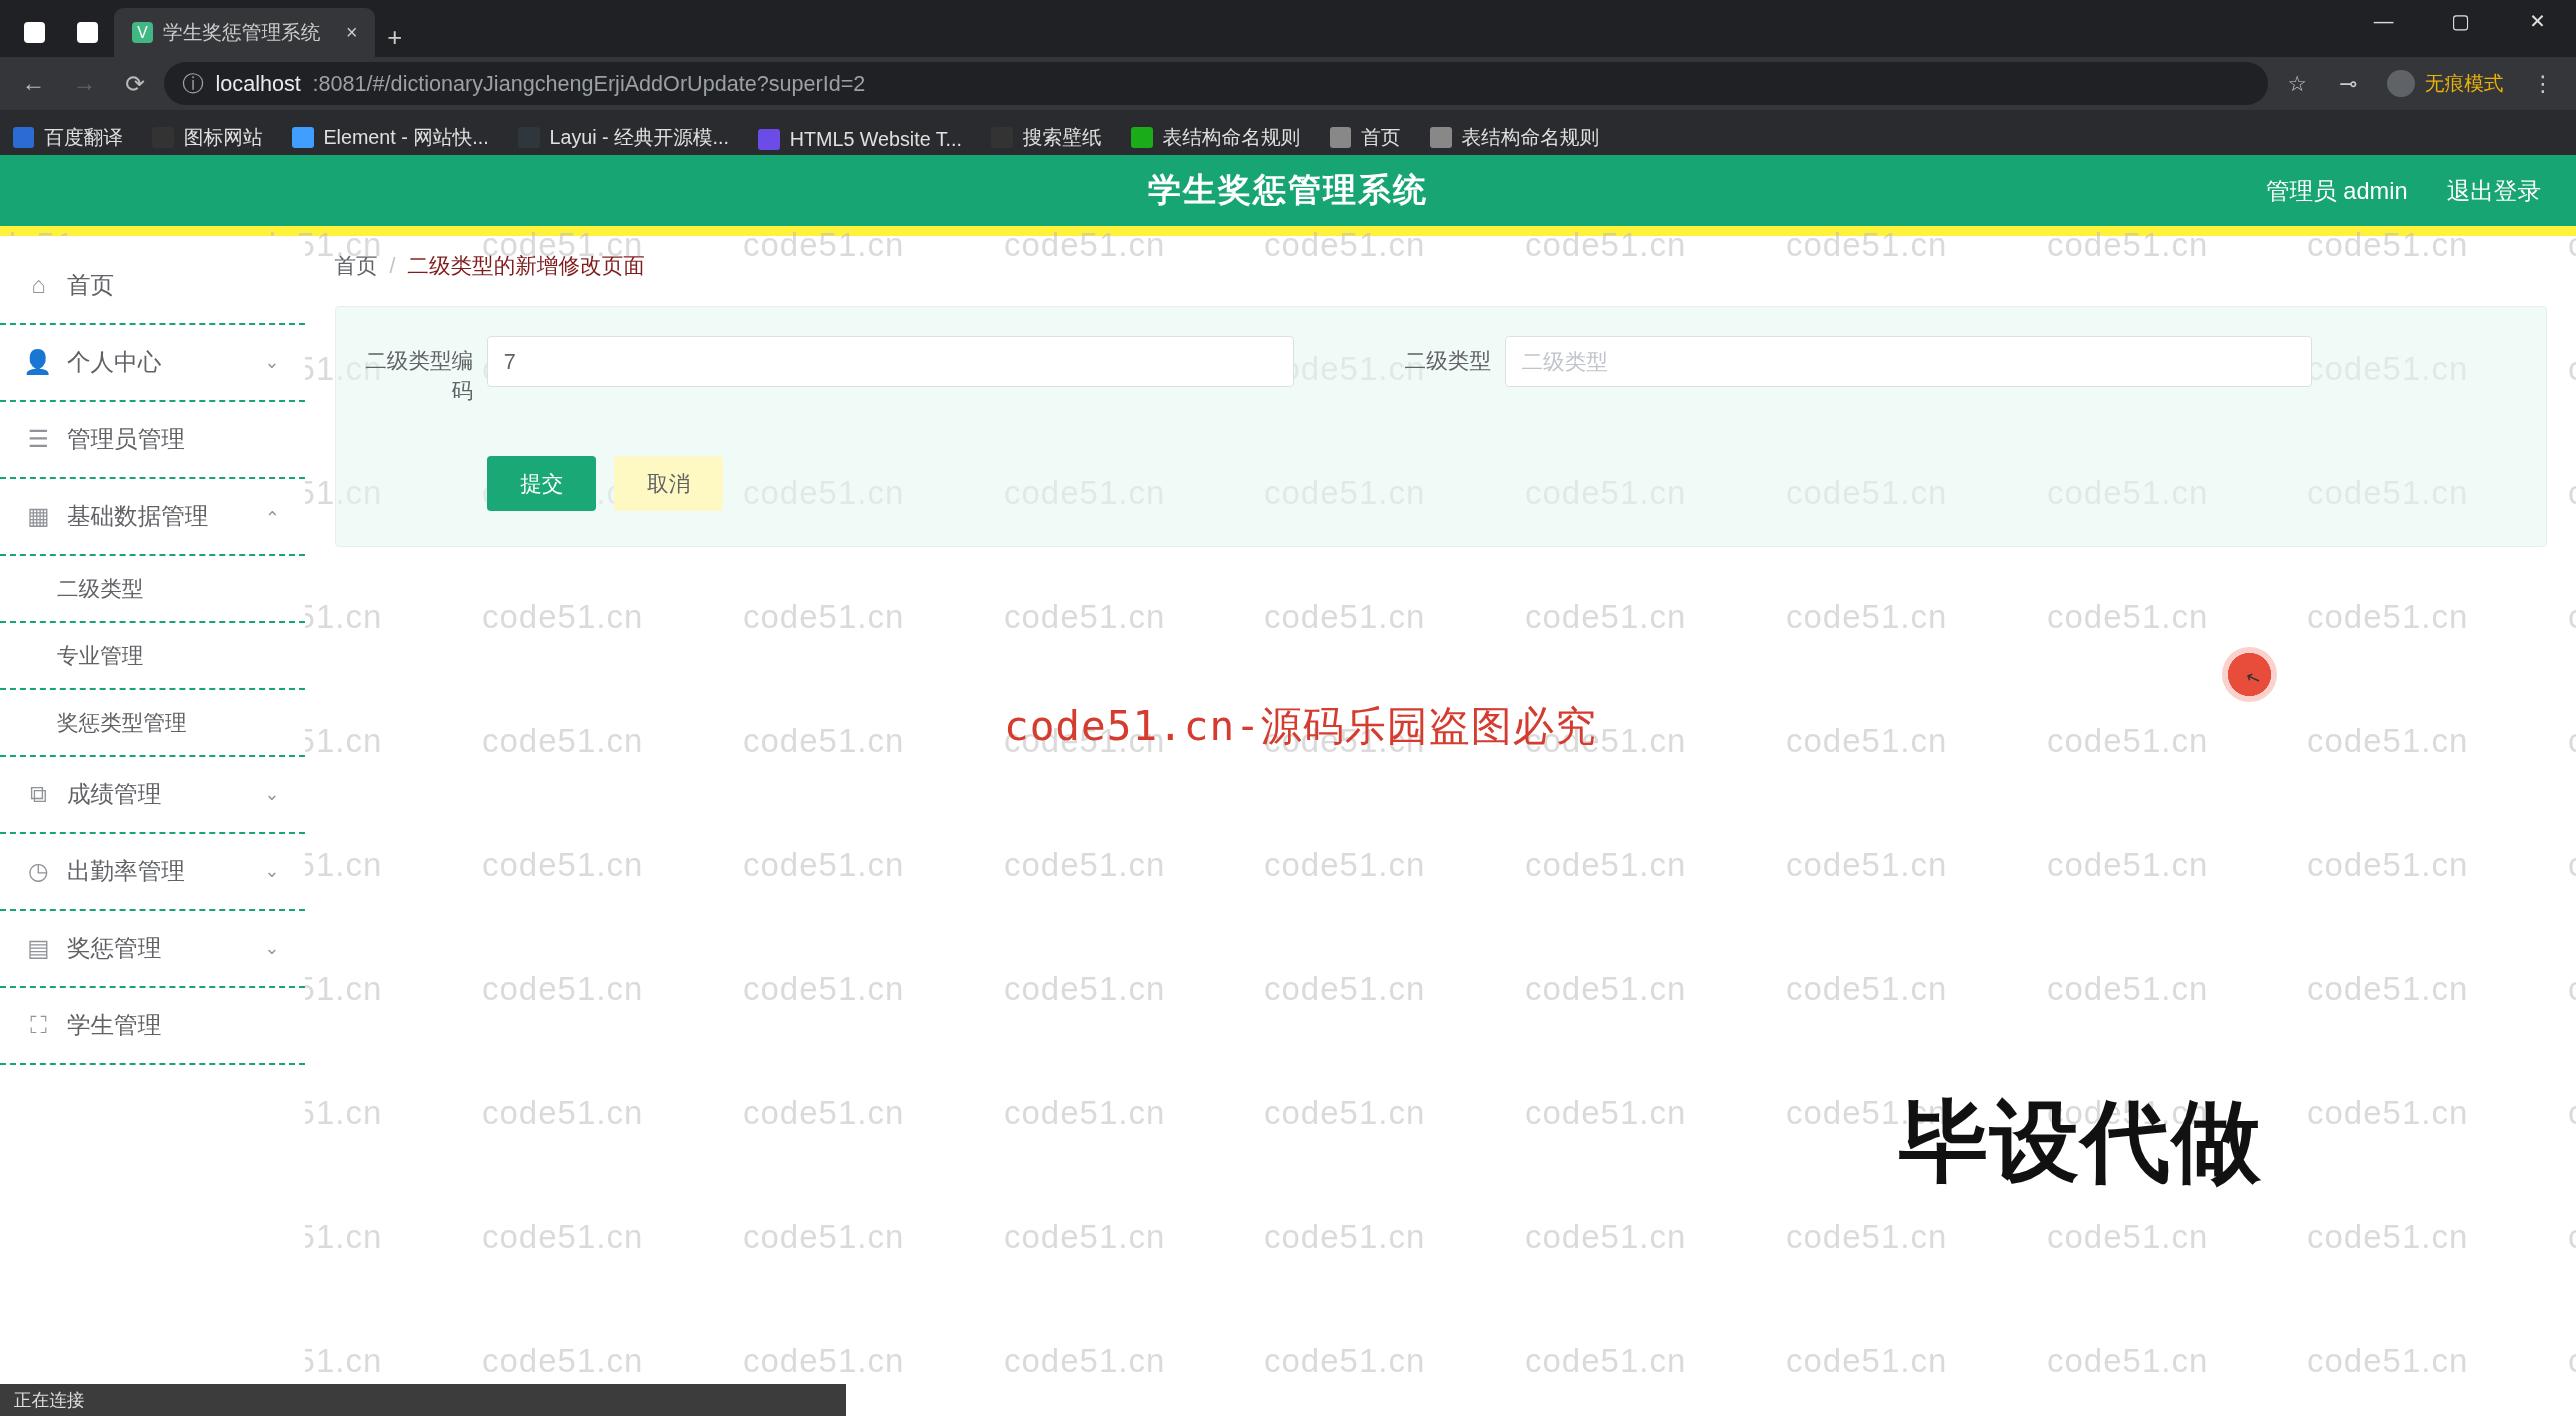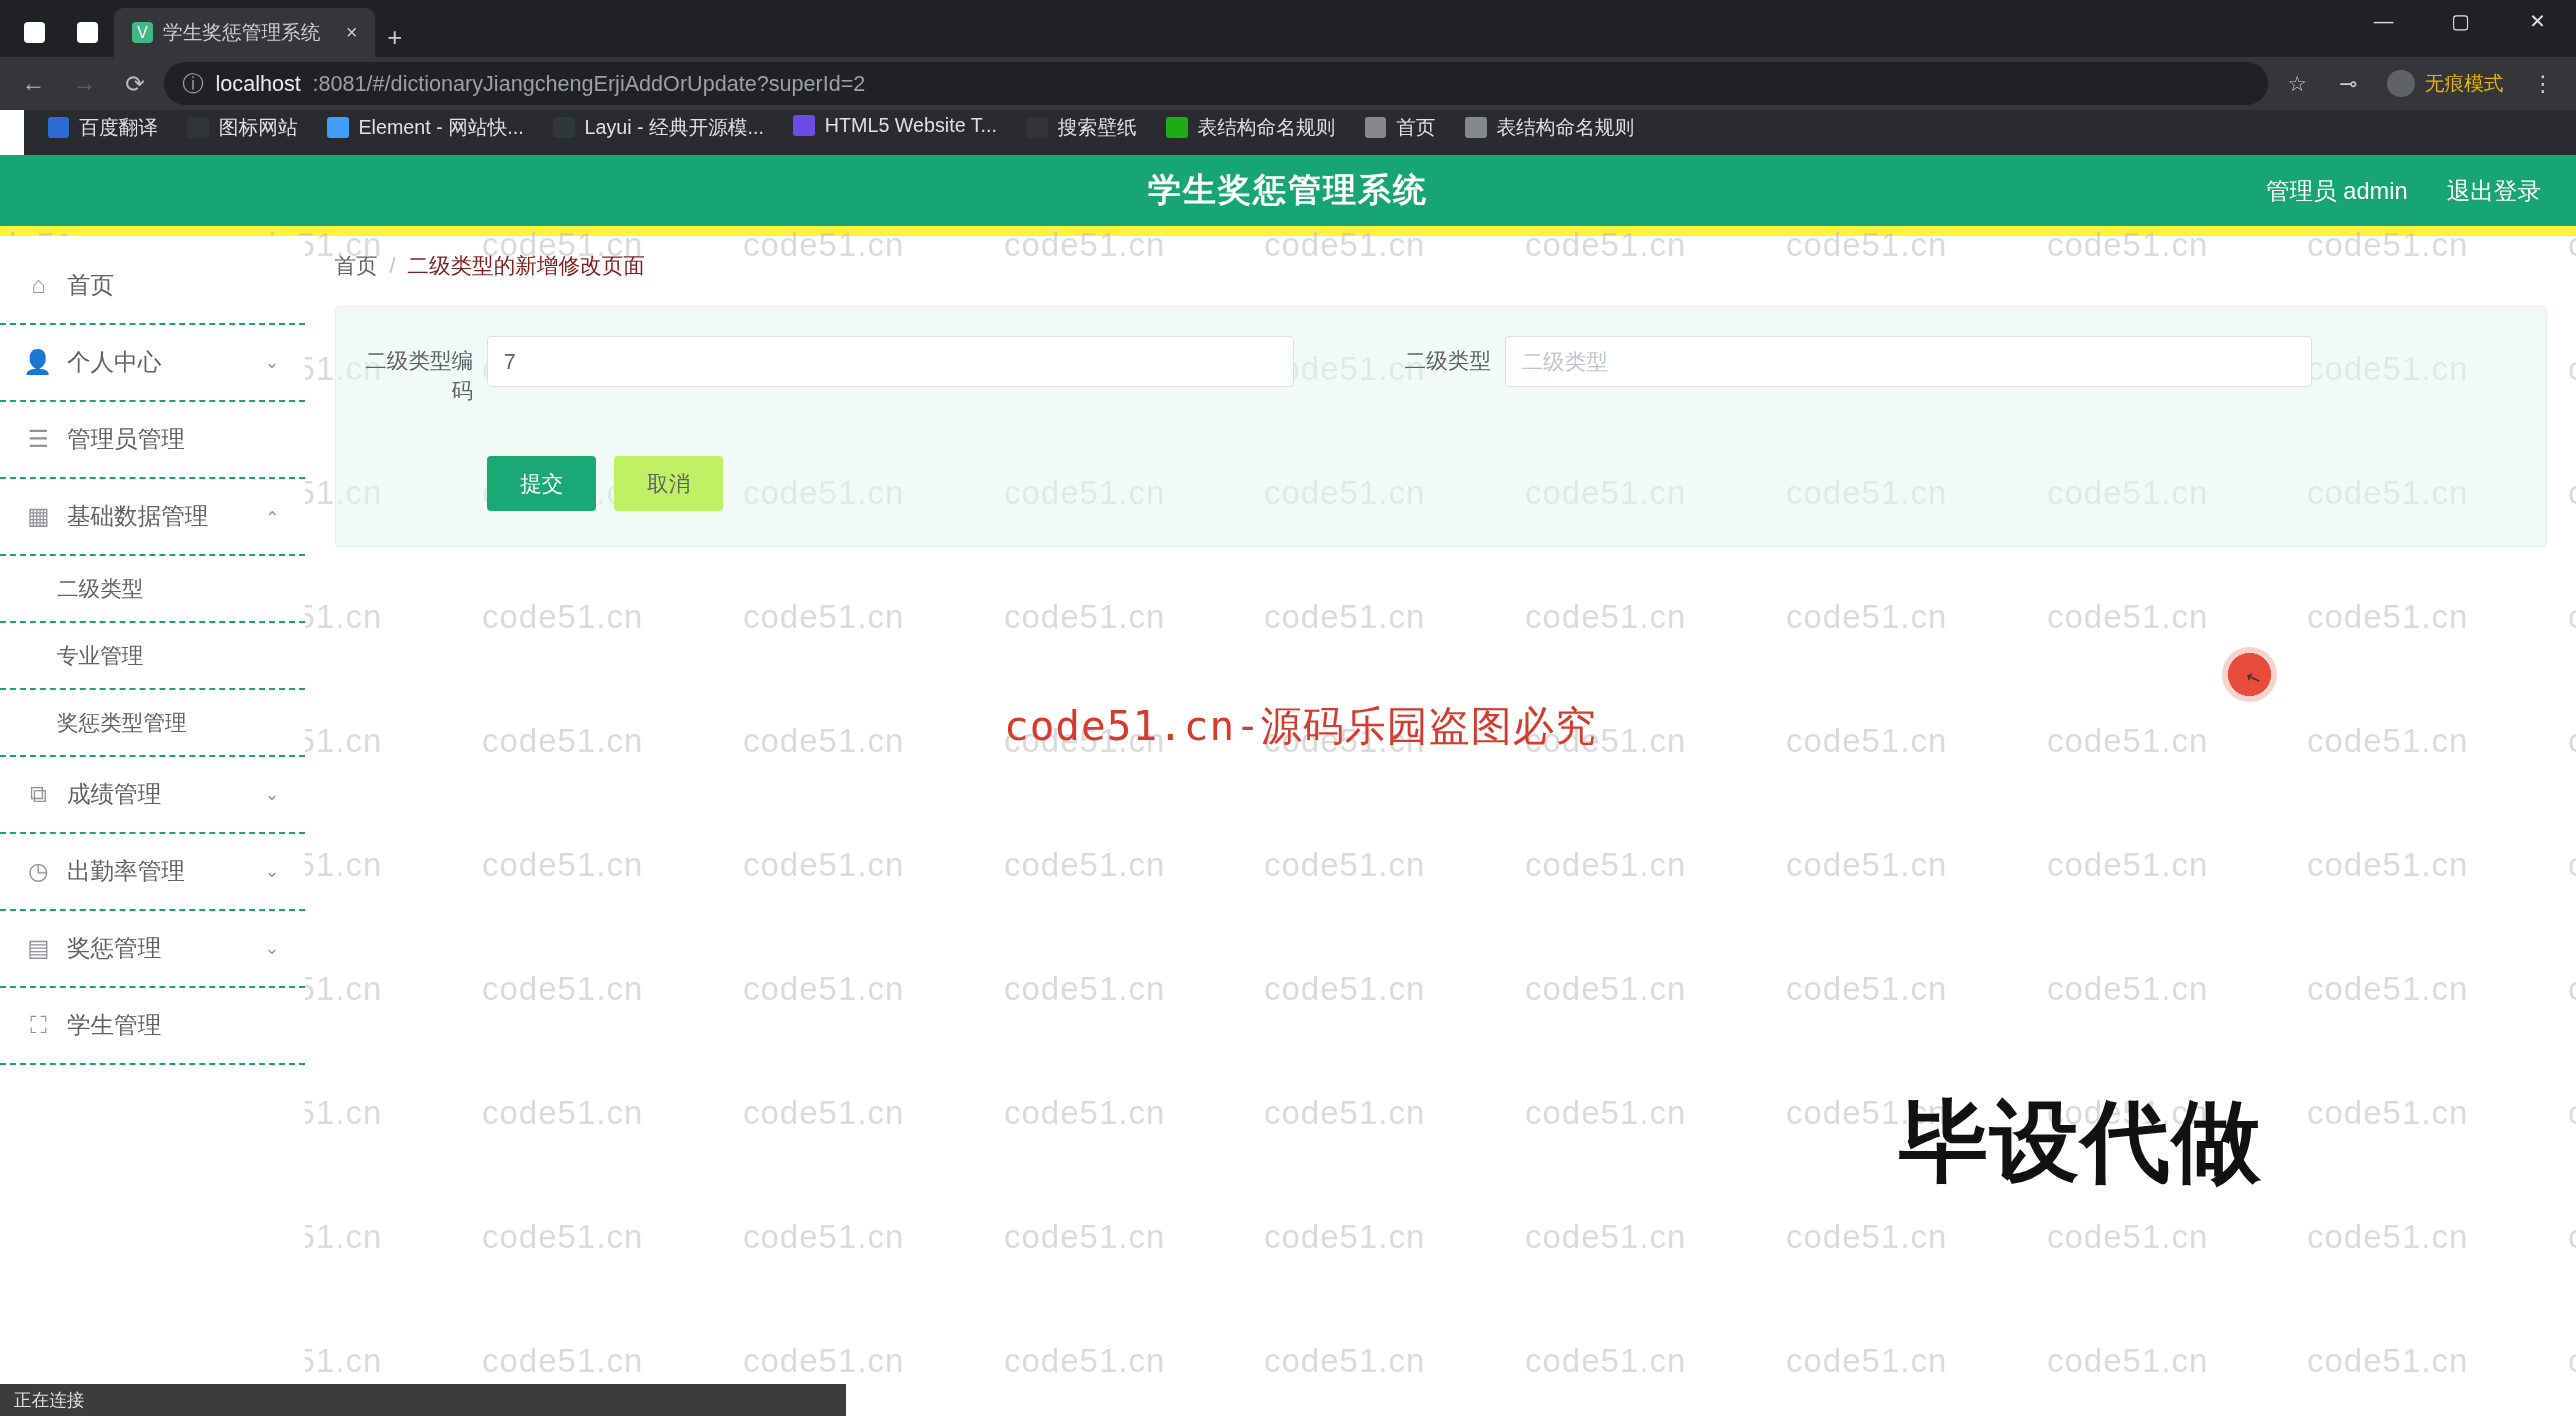--- a/index.html
+++ b/index.html
@@ -23,21 +23,21 @@
 
 .addr { background:#35363a; height:53px; display:flex; align-items:center; padding:0 11.8px; gap:7.9px; }
 .nav-ic { width:43px; height:43px; display:flex; align-items:center; justify-content:center; color:#bbb; font-size:23.6px; }
 .nav-ic.dis { color:#666; }
 .urlbox { flex:1; background:#202124; border-radius:26.6px; height:43px; display:flex; align-items:center; padding:0 17.7px; color:#9aa0a6; font-size:21.6px; gap:11.8px; }
 .urlbox .host { color:#e8eaed; }
 .rt-ic { width:43px; height:43px; display:flex; align-items:center; justify-content:center; color:#ccc; font-size:21.6px; }
 .incog { display:flex; align-items:center; gap:9.8px; color:#eab308; font-size:19.7px; padding:0 9.8px; }
 .incog .ava { width:27.6px; height:27.6px; background:#5f6368; border-radius:50%; }
 
-.bkbar { background:#2a2b2f; height:45px; display:flex; align-items:flex-start; padding:0 12px; gap:5.9px;margin-left:24px; }
+.bkbar { background:#2a2b2f; height:45px; display:flex; align-items:flex-end; padding:0 1px; gap:5.9px; }
 .bk { display:flex; align-items:center; gap:9.8px; color:#e0e0e0; font-size:19.7px; padding:3.9px 11.8px; border-radius:3.9px; white-space:nowrap; }
 .bk .fi { width:21.6px; height:21.6px; border-radius:3px; display:inline-block; }
 
 
 .app-hd { background:#17a573; height:71px; display:flex; align-items:center; justify-content:center; position:relative; }
 .app-hd .ttl { color:#fff; font-size:33px; font-weight:700; letter-spacing:2px; }
 .app-hd .rt { position:absolute; right:35px; top:0; height:100%; display:flex; align-items:center; gap:39px; color:#fff; font-size:23.6px; }
 .yel { height:9.8px; background:#fff23a; }
 
 
@@ -56,21 +56,21 @@
 
 .card { margin:9.8px 29.5px; background:rgba(228,248,240,.55); border:1px solid #e4f0ec; border-radius:3.9px; padding:29.5px 19.7px 35px; }
 .frow { display:flex; gap:79px; margin-bottom:17.7px; }
 .fitem { display:flex; align-items:flex-start; gap:13.8px; }
 .flab { width:118px; text-align:right; color:#606266; font-size:21.6px; padding-top:9.8px; line-height:1.4; }
 .finp { width:807px; height:51px; border:1px solid #dcdfe6; border-radius:3.9px; background:#fff; font-size:21.6px; padding:0 15.7px; color:#606266; outline:none; }
 .finp::placeholder { color:#c0c4cc; }
 .btnrow { display:flex; gap:17.7px; margin-top:49px; padding-left:132px; }
 .btn { height:55px; padding:0 33px; border:none; border-radius:3.9px; font-size:21.6px; cursor:pointer; }
 .btn.pri { background:#1aa877; color:#fff; }
-.btn.warn { background:#bef264; color:#606266; }
+.btn.warn { background:#fef9c3; color:#606266; }
 
 
 .redtxt { position:absolute; left:1004px; top:699px; color:#d43c2f; font-size:41px; font-weight:500; font-family:monospace,"Microsoft YaHei"; z-index:6; letter-spacing:1px; }
 .bigblk { position:absolute; left:1899px; top:1082px; color:#111; font-size:89px; font-weight:900; z-index:6; letter-spacing:2px; }
 .cursor { position:absolute; left:2222px; top:647px; width:55px; height:55px; border-radius:50%; background:radial-gradient(circle,#e84d3c 0%,#e84d3c 55%,rgba(232,77,60,.25) 56%,rgba(232,77,60,.25) 100%); z-index:7; display:flex; align-items:center; justify-content:center; }
 .cursor::after { content:"↖"; color:#333; font-size:17.7px; transform:translate(3.9px,3.9px) rotate(-20deg); }
 
 .status { position:absolute; left:0; bottom:0; background:#3c3c3c; color:#ddd; font-size:17.7px; padding:3.9px 13.8px; z-index:8; width:846px; }
 </style>
 </head>

